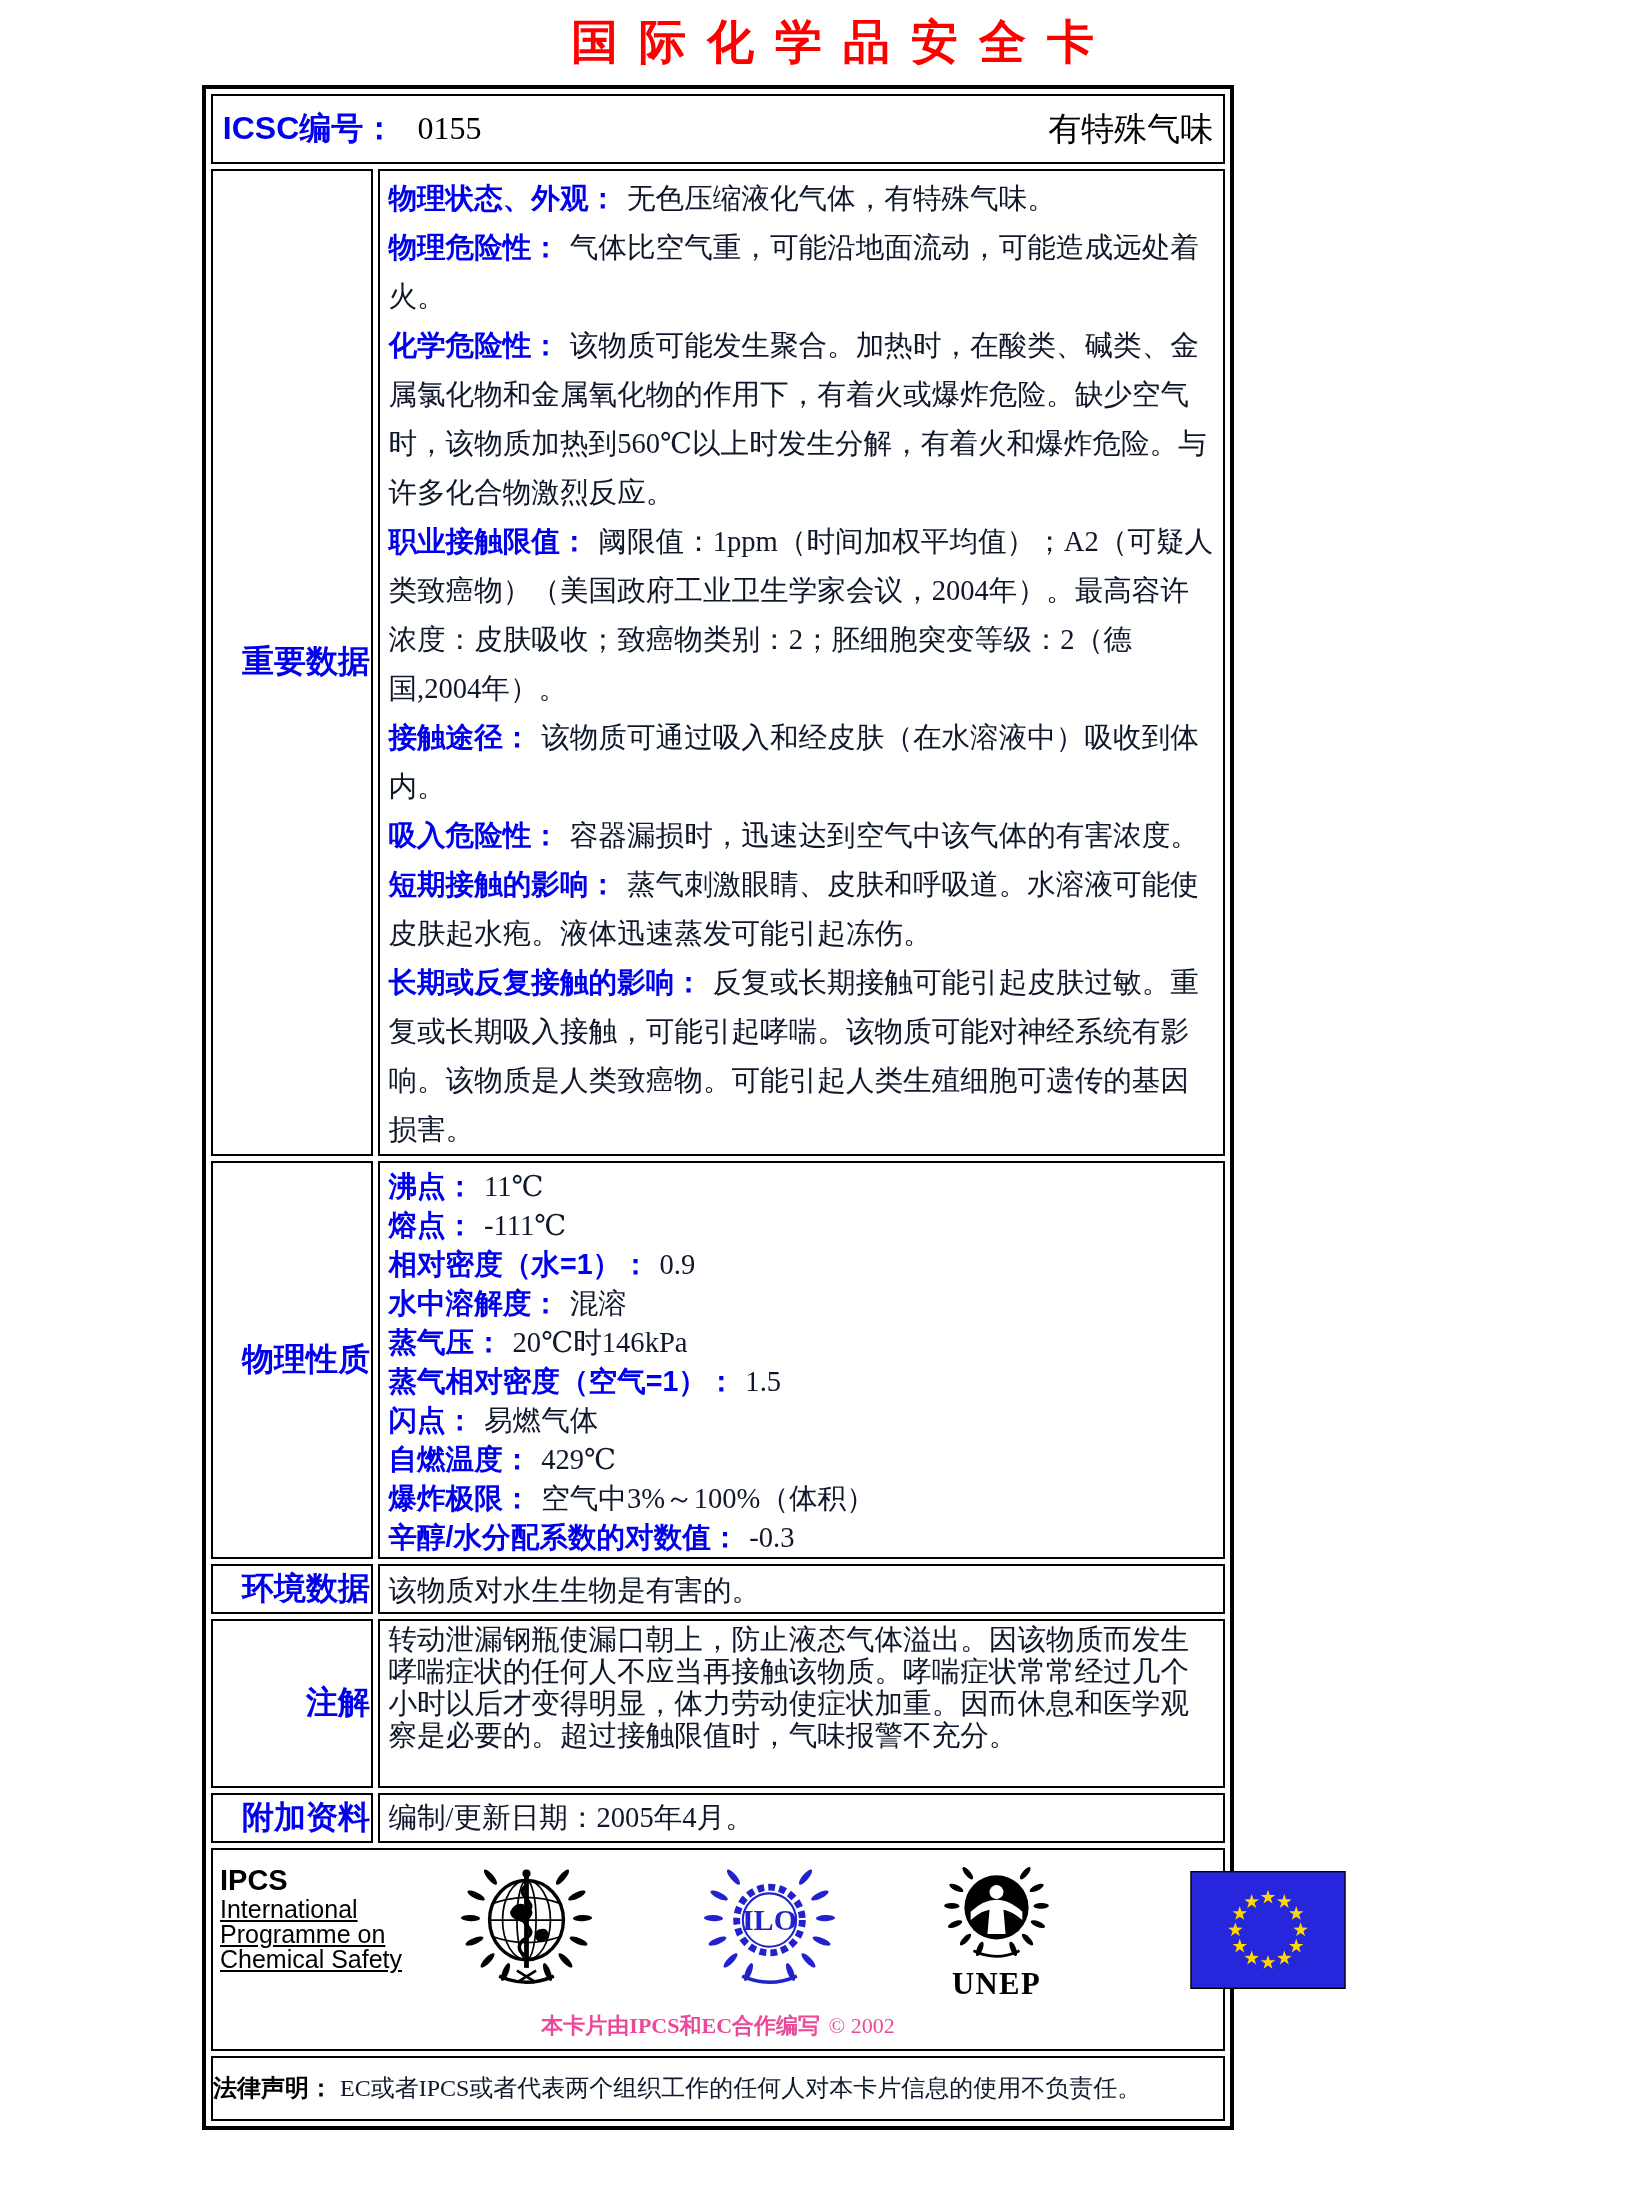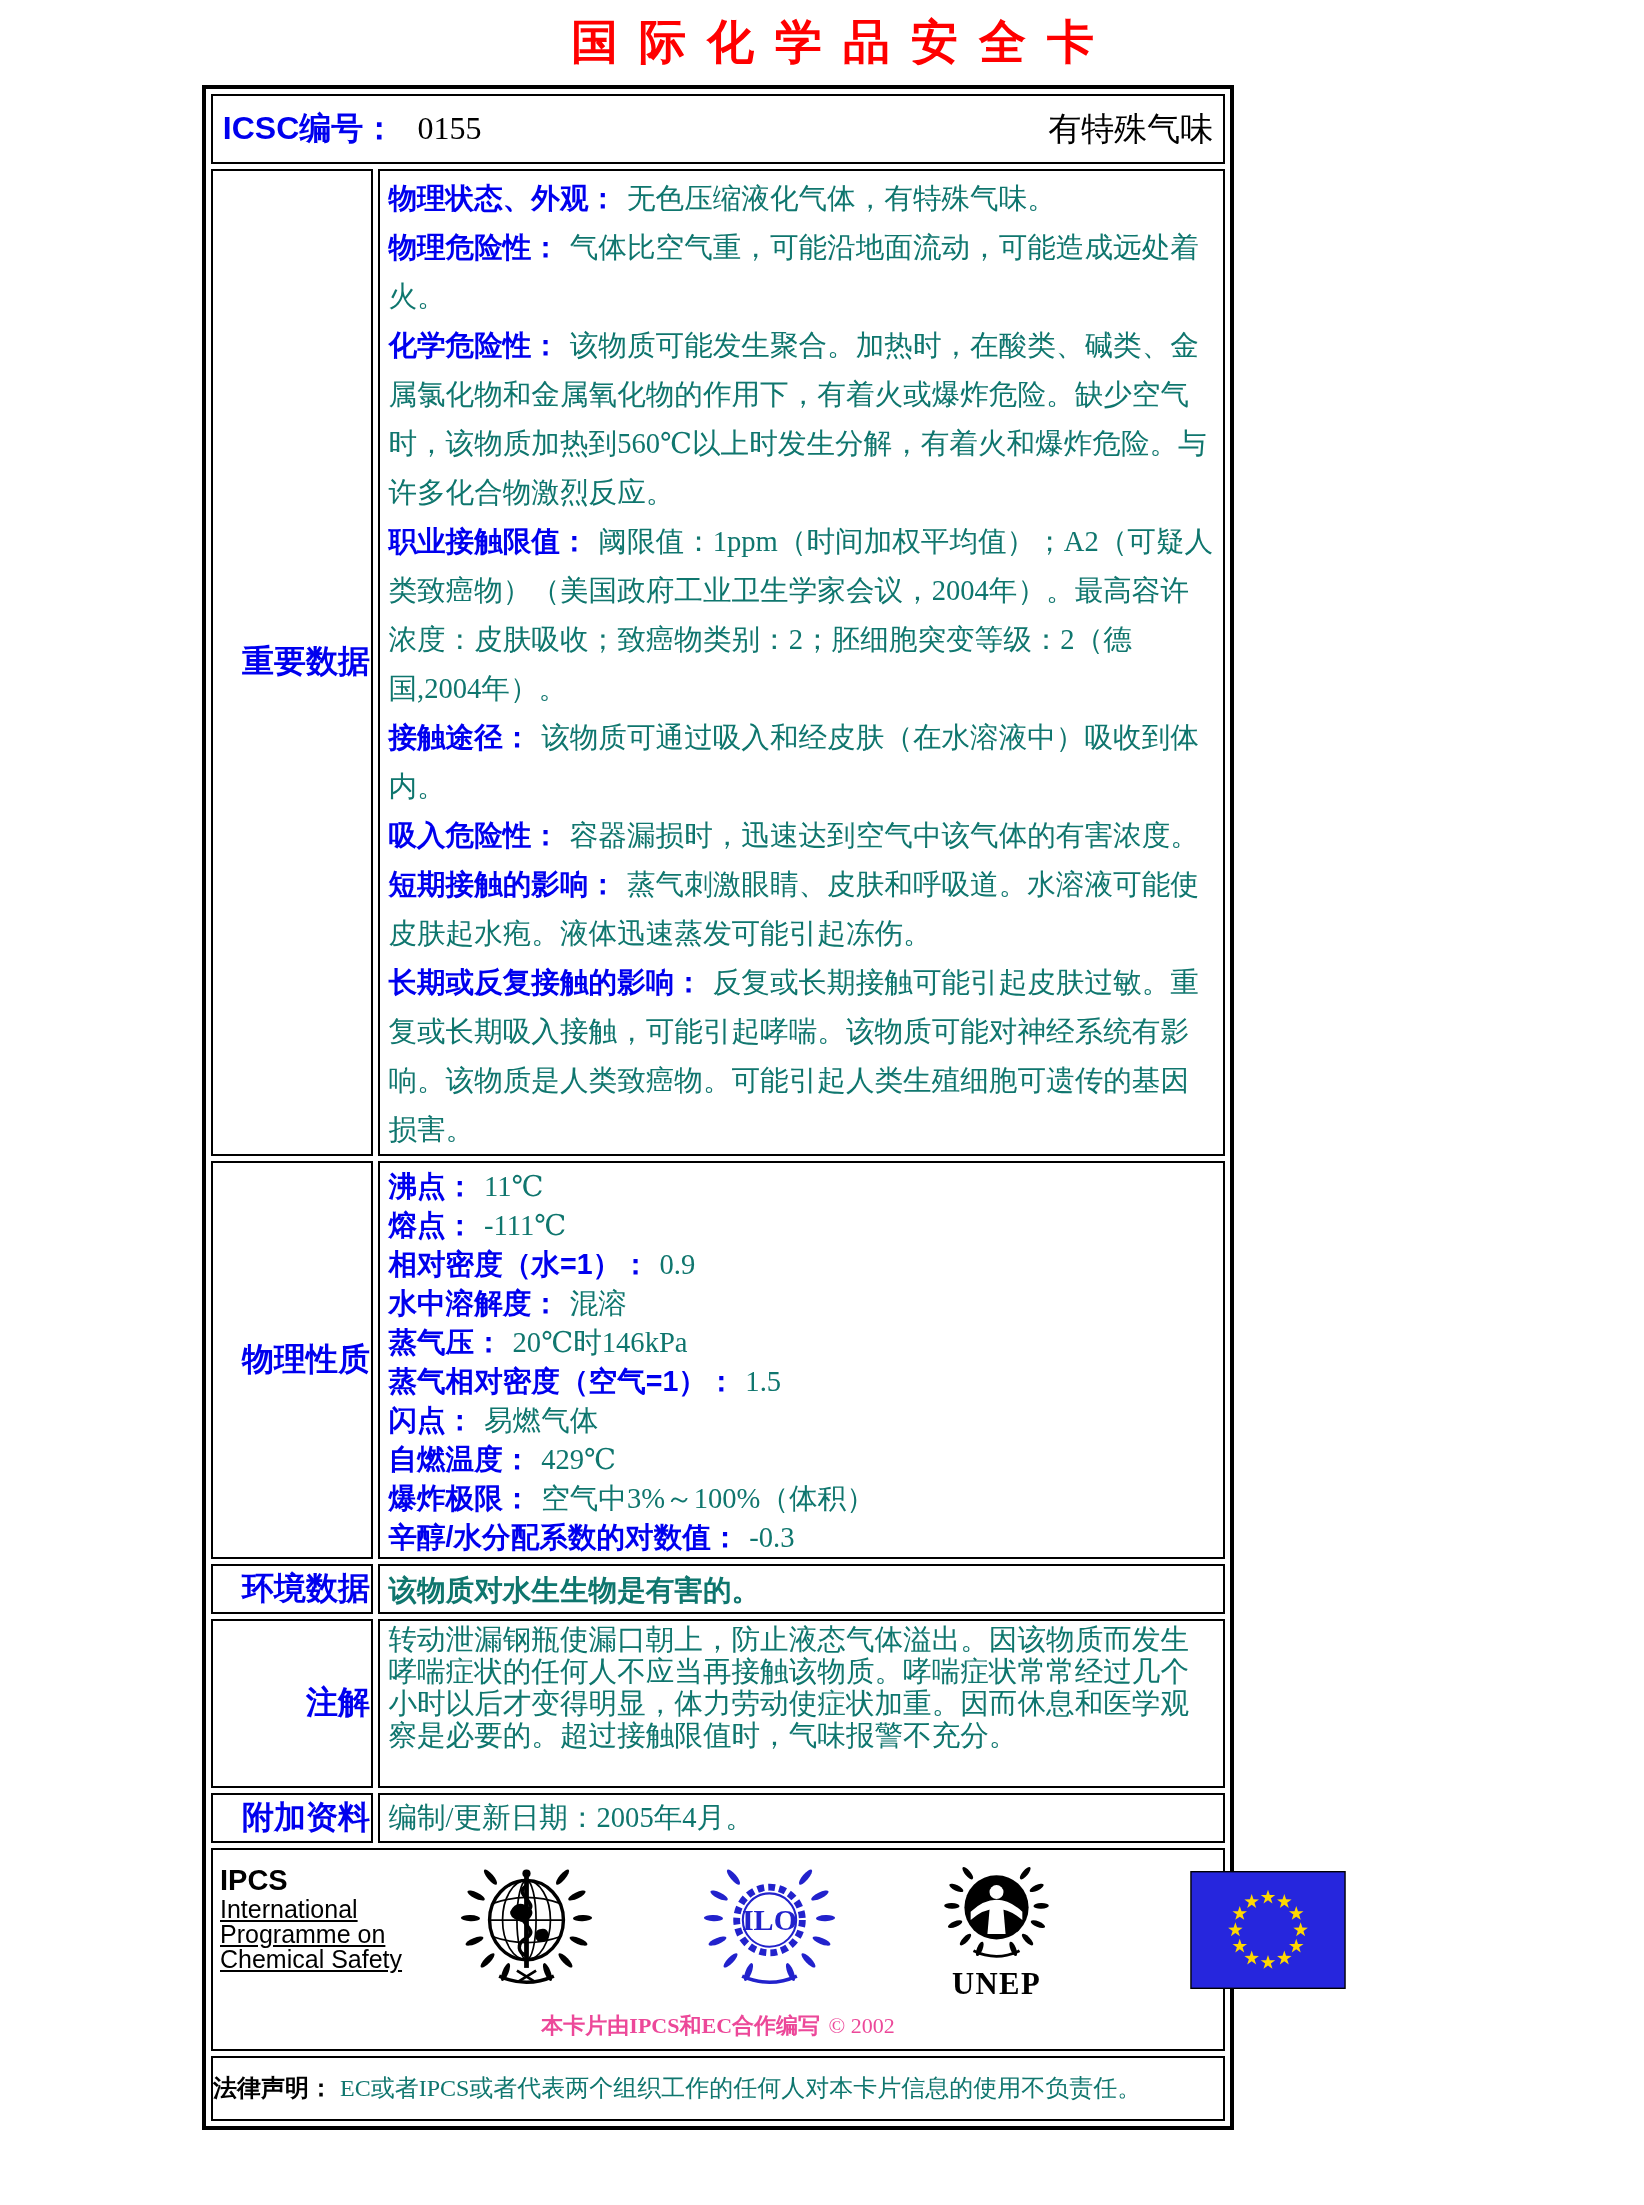--- a/index.html
+++ b/index.html
@@ -50,31 +50,31 @@
     padding: 2.8px 7px 0 8.4px;
     font-size: 28.6px;
     vertical-align: top;
   }
   .lbl {
     color: #0000EE;
     font-family: "Liberation Sans", "DejaVu Sans", sans-serif;
     font-weight: bold;
     padding-right: 9.8px;
   }
-  .txt { color: #0f766e; }
+  .txt { color: #0f172a; }
 
   
   td.head-cell { height: 70px; padding: 0 9.8px; vertical-align: middle; }
   .head-flex { display: flex; justify-content: space-between; align-items: center; font-size: 32px; }
   .icsc-num { margin-left: 12.5px; }
   .chem-name { font-size: 33px; }
 
   td.imp-cell   { height: 797px; line-height: 49px; }
   td.phys-cell  { height: 393px;  line-height: 38px; padding-top: 4.2px; }
-  td.env-cell   { height: 43px;   vertical-align: middle; padding-top: 4px; font-weight: bold; }
+  td.env-cell   { height: 43px;   vertical-align: middle; padding-top: 4px; }
   td.notes-cell { height: 169px;  line-height: 32px; }
   td.addl-cell  { height: 42px;   vertical-align: middle; padding-top: 0; margin-top: 9px; }
 
   
   td.logos-cell { height: 203px; position: relative; padding: 3px; }
   .ipcs-block { position: absolute; left: 7px; top: 14px;
     font-family: "Liberation Sans", "DejaVu Sans", sans-serif; }
   .ipcs-title { font-size: 29px; font-weight: bold; line-height: 33px; }
   .ipcs-sub { font-size: 25px; line-height: 25px; text-decoration: underline; }
   .logo { position: absolute; }

